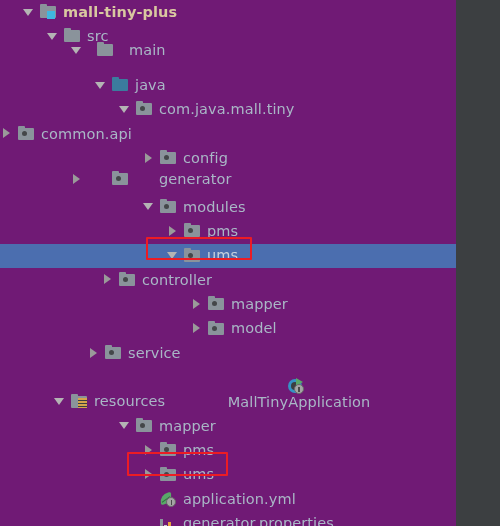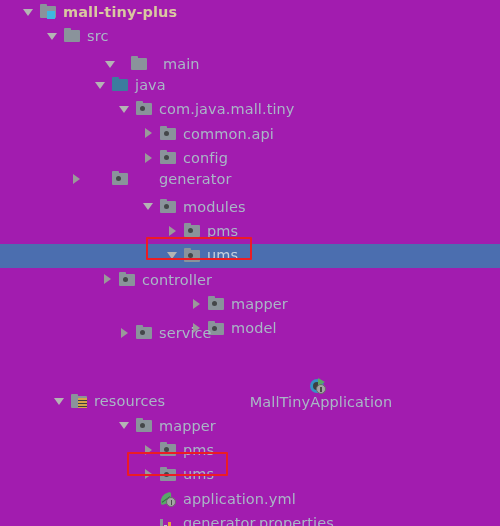--- a/index.html
+++ b/index.html
@@ -9,23 +9,23 @@
   }
   body {
     width: 500px;
     height: 526px;
     overflow: hidden;
     font-family: "DejaVu Sans", "Liberation Sans", sans-serif;
     -webkit-font-smoothing: antialiased;
   }
   #tree {
     position: relative;
-    width: 500px;
+    width: 456px;
     height: 526px;
-    background: #a21caf;
+    background: #701a75;
   }
   .row {
     position: absolute;
     left: 0;
     right: 0;
     height: 24px;
     display: flex;
     align-items: center;
     white-space: nowrap;
   }
@@ -245,21 +245,21 @@
       <span class="label root">mall-tiny-plus</span>
     </div>
     <div class="row" style="top: 24.35px; padding-left: 46px;">
       <span class="arrow down"></span>
       <span class="icon f-plain">
         <span class="folder-tab"></span>
         <span class="folder-base"></span>
       </span>
       <span class="label">src</span>
     </div>
-    <div class="row" style="top: 52px; padding-left: 104px; gap: 9px;">
+    <div class="row" style="top: 38px; padding-left: 70px; gap: 9px;">
       <span class="arrow down"></span>
       <span class="icon f-plain">
         <span class="folder-tab"></span>
         <span class="folder-base"></span>
       </span>
       <span class="label">main</span>
     </div>
     <div class="row" style="top: 73.05px; padding-left: 94px;">
       <span class="arrow down"></span>
       <span class="icon f-source">
@@ -270,21 +270,21 @@
     </div>
     <div class="row" style="top: 97.4px; padding-left: 118px;">
       <span class="arrow down"></span>
       <span class="icon f-pkg">
         <span class="folder-tab"></span>
         <span class="folder-base"></span>
         <span class="dot"></span>
       </span>
       <span class="label">com.java.mall.tiny</span>
     </div>
-    <div class="row" style="top: 121.75px; padding-left: 142px;">
+    <div class="row" style="top: 121.75px; ">
       <span class="arrow right"></span>
       <span class="icon f-pkg">
         <span class="folder-tab"></span>
         <span class="folder-base"></span>
         <span class="dot"></span>
       </span>
       <span class="label">common.api</span>
     </div>
     <div class="row" style="top: 146.1px; padding-left: 142px;">
       <span class="arrow right"></span>
@@ -351,21 +351,21 @@
     </div>
     <div class="row" style="top: 316.55px; padding-left: 190px;">
       <span class="arrow right"></span>
       <span class="icon f-pkg">
         <span class="folder-tab"></span>
         <span class="folder-base"></span>
         <span class="dot"></span>
       </span>
       <span class="label">model</span>
     </div>
-    <div class="row" style="top: 321px; padding-left: 118px;">
+    <div class="row" style="top: 341px; padding-left: 87px;">
       <span class="arrow right"></span>
       <span class="icon f-pkg">
         <span class="folder-tab"></span>
         <span class="folder-base"></span>
         <span class="dot"></span>
       </span>
       <span class="label">service</span>
     </div>
     <div class="row" style="top: 365.25px; padding-left: 142px; flex-direction: column;">
       <span class="arrow none"></span>

